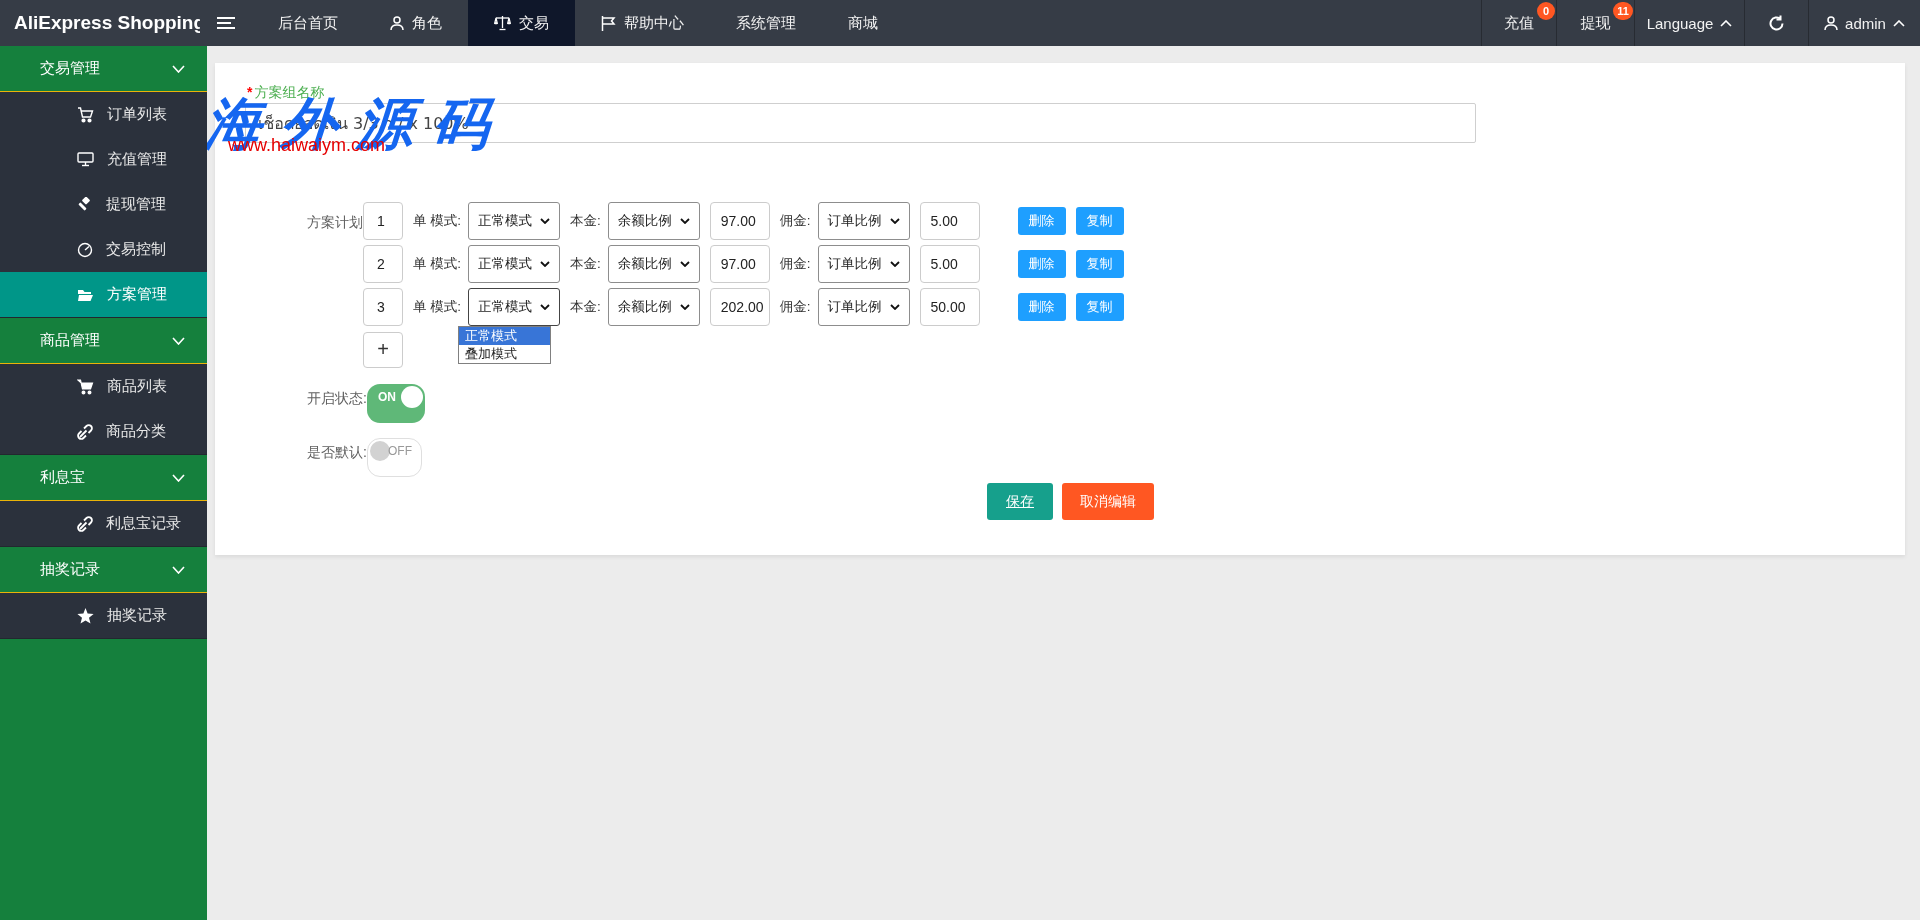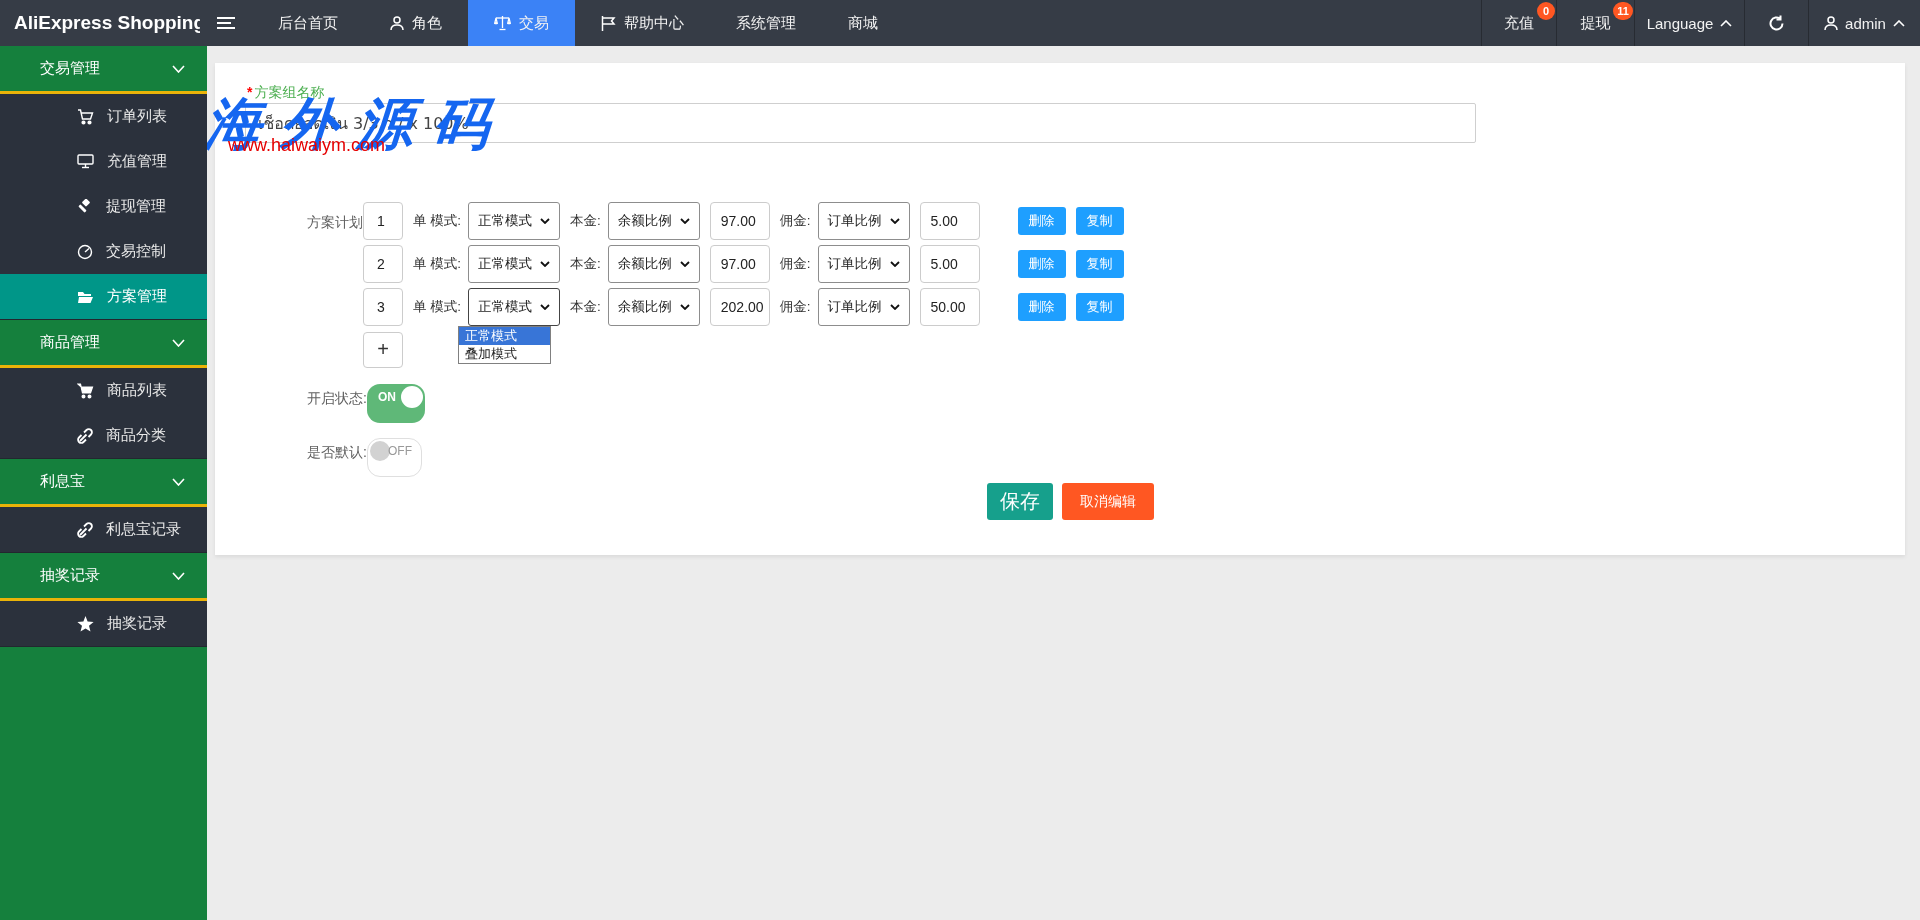--- a/index.html
+++ b/index.html
@@ -8,37 +8,37 @@
   .page { position:relative; width:1920px; height:920px; }
 
   
   .navbar { position:absolute; top:0; left:0; width:1920px; height:46px;
             background:#363c46; display:flex; align-items:stretch; color:#fff; z-index:50; }
   .nav-logo { width:200px; display:flex; align-items:center; padding-left:14px;
               font-size:19px; font-weight:600; color:#fff; white-space:nowrap; overflow:hidden; }
   .nav-burger { width:52px; display:flex; align-items:center; justify-content:center; cursor:pointer; }
   .nav-item { display:flex; align-items:center; gap:8px; padding:0 26px; font-size:15px;
               color:#f2f2f2; cursor:pointer; white-space:nowrap; }
-  .nav-item.active { background:#3b82f6;text-align:center; }
+  .nav-item.active { background:#0f172a;text-align:center; }
   .nav-right { margin-left:auto; display:flex; align-items:stretch; }
   .nav-cell { position:relative; display:flex; align-items:center; justify-content:center;
               gap:7px; font-size:15px; color:#f2f2f2; border-left:1px solid rgba(0,0,0,.28); cursor:pointer; }
   .cell-recharge { width:75px; } .cell-withdraw { width:78px; }
   .cell-language { width:110px; } .cell-refresh { width:64px; } .cell-admin { width:112px; }
   .badge { position:absolute; top:2px; right:1px; min-width:18px; height:18px; padding:0 4px;
            background:#ff5722; border-radius:9px; color:#fff; font-size:11px; line-height:18px;
            text-align:center; font-weight:bold; }
   svg.ic { display:block; }
 
   
   .sidebar { position:absolute; top:46px; left:0; width:207px; height:874px; background:#15803d; z-index:40; }
   .sb-group-header { height:45px; display:flex; align-items:center; padding:0 22px 0 40px;
                      color:#fff; font-size:15px; cursor:pointer; }
   .sb-group-header .grow { flex:1; }
-  .sb-children { background:#2b313c; border-top:3px solid #eab308; border-bottom:1px solid #23272f; }
+  .sb-children { background:#2b313c; border-top:1px solid #eab308; border-bottom:1px solid #23272f; }
   .sb-item { height:45px; display:flex; align-items:center; gap:13px; padding-left:77px;
              color:#e9e9e9; font-size:15px; cursor:pointer; }
   .sb-item.active { background:#009688; color:#fff; }
 
   
   .main { position:absolute; top:46px; left:200px; width:1720px; height:874px; background:#ececec; }
   .card { position:absolute; top:17px; left:15px; width:1690px; height:492px; background:#fff;
           box-shadow:0 2px 4px rgba(0,0,0,.08); }
 
   .fld-label-green { position:absolute; left:32px; top:21px; font-size:14px; color:#4caf50; }
@@ -88,21 +88,21 @@
   .toggle-on .t-txt { position:absolute; left:11px; top:6px; font-size:12px; color:#fff; font-weight:bold; }
   .toggle-on .knob { position:absolute; right:2px; top:2px; width:22px; height:22px;
                      border-radius:50%; background:#fff; }
   .toggle-off { top:375px; width:55px; background:#fff; border:1px solid #dfdfdf; }
   .toggle-off .t-txt { position:absolute; right:9px; top:5px; font-size:12px; color:#999; }
   .toggle-off .knob { position:absolute; left:2px; top:2px; width:20px; height:20px;
                       border-radius:50%; background:#d2d2d2; }
 
   
   .btn-save { position:absolute; left:772px; top:420px; width:66px; height:37px; background:#16a08c;
-              color:#fff; border:none; border-radius:3px; font-size:20px; cursor:pointer; }
+              color:#fff; border:none; border-radius:3px; font-size:14px; cursor:pointer;text-decoration:underline; }
   .btn-cancel { position:absolute; left:847px; top:420px; width:92px; height:37px; background:#ff5722;
                 color:#fff; border:none; border-radius:3px; font-size:14px; cursor:pointer; }
 </style>
 </head>
 <body>
 
 <div class="page">
 
   <header class="navbar">
     <div class="nav-logo">AliExpress Shopping...</div>

